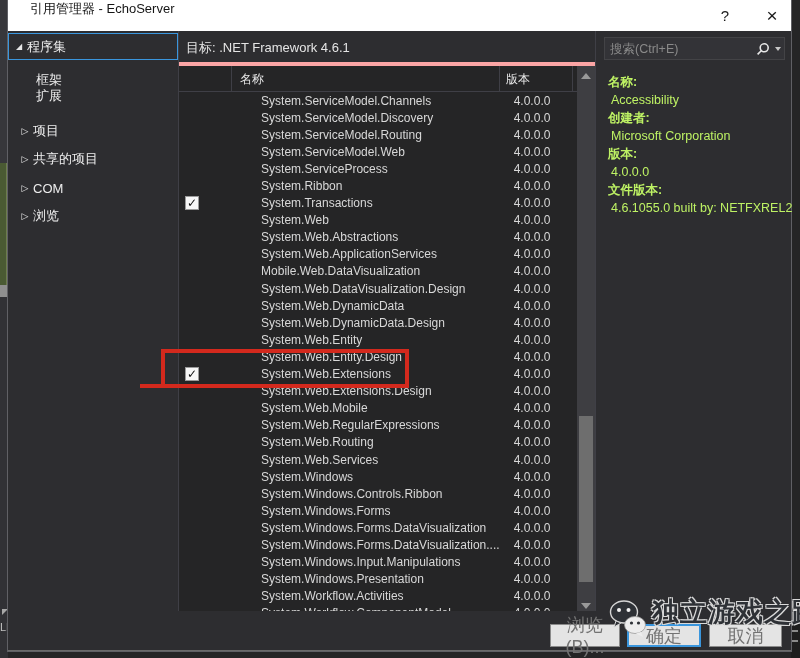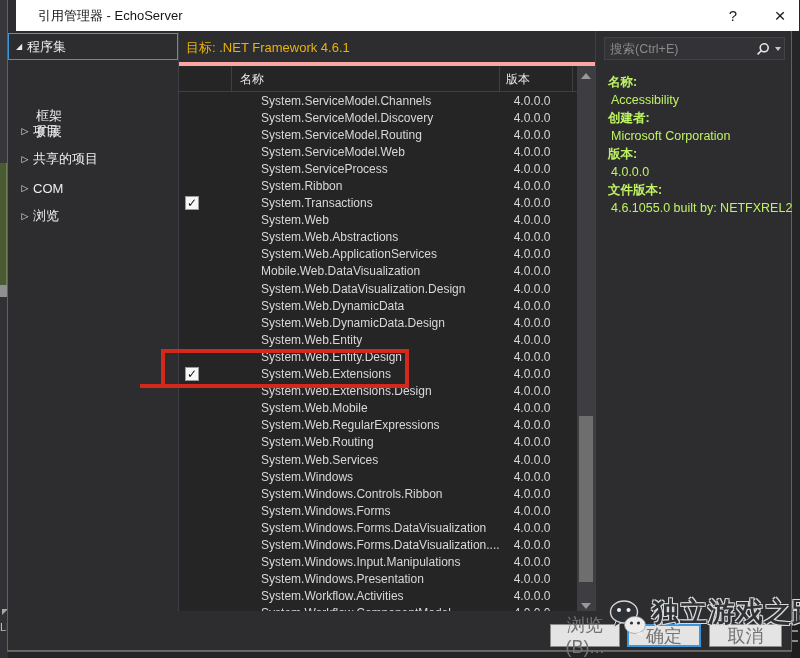--- a/index.html
+++ b/index.html
@@ -23,39 +23,39 @@
   .bg-left-low{position:absolute;left:0;top:297px;width:8px;height:361px;background:#313135;}
   .frag-lf{position:absolute;left:0;top:620px;width:12px;color:#c2c2c2;font-size:11px;line-height:14px;}
   .frag-wedge{position:absolute;left:2px;top:609px;width:0;height:0;border-left:6px solid #a8a8a8;border-bottom:6px solid transparent;}
   .frag-top1{position:absolute;left:703px;top:0;width:29px;height:7px;background:#1e1e1e;}
   .frag-top2{position:absolute;left:737px;top:1px;width:7px;height:5px;background:#1e1e1e;}
   .frag-right{position:absolute;left:791px;top:622px;width:9px;height:36px;background:#1e1e1e;}
   .frag-right i{display:block;width:6px;height:2px;background:#8a8a8a;margin:8px 0 0 1px;}
 
   
   .dialog{position:absolute;left:8px;top:0;width:783px;height:651px;background:var(--dialog-bg);outline:1px solid #606065;}
-  .titlebar{position:absolute;left:0;top:0;width:100%;height:31px;background:var(--titlebar-bg);display:flex;align-items:center;margin-left:8px;}
+  .titlebar{position:absolute;left:0;top:0;width:100%;height:31px;background:var(--titlebar-bg);display:flex;align-items:flex-start;}
   .title-text{margin-left:22px;font-size:13px;color:#151515;}
   .tb-btn{position:absolute;top:0;height:31px;display:flex;align-items:center;justify-content:center;color:#1a1a1a;cursor:default;}
   .tb-help{left:700px;width:34px;font-size:15px;}
   .tb-close{left:746px;width:36px;font-size:19px;}
 
   
   .sidebar{position:absolute;left:0;top:31px;width:170px;height:580px;background:var(--dialog-bg);}
   .side-sep{position:absolute;left:170px;top:31px;width:1px;height:580px;background:#3f3f46;}
   .side-item{position:absolute;left:0;width:170px;height:16px;color:#ededed;font-size:13px;display:flex;align-items:center;}
   .side-item .arrow{width:16px;text-align:center;font-size:8px;color:#e8e8e8;flex:0 0 16px;}
   .side-item.selected{height:27px;border:1px solid var(--accent-blue);background:#2d2d30;}
   .side-item.selected .arrow{margin-left:2px;}
-  .side-item.child{padding-left:28px;margin-top:36px;}
+  .side-item.child{padding-left:28px;}
   .side-item.collapsed{padding-left:9px;}
   .side-item.collapsed .arrow{font-size:9px;}
 
   
-  .target-label{position:absolute;left:178px;top:39px;font-size:13px;color:#eab308;}
+  .target-label{position:absolute;left:178px;top:39px;font-size:13px;color:#e5e5e5;}
 
   
   .listview{position:absolute;left:171px;top:62px;width:416px;height:549px;background:var(--list-bg);border-top:4px solid #fca5a5;overflow:hidden;}
   .list-header{position:absolute;left:0;top:0;width:398px;height:26px;display:flex;border-bottom:1px solid #3f3f46;background:var(--list-bg);color:#e8e8e8;font-size:12px;}
   .hcell{display:flex;align-items:center;border-right:1px solid #3f3f46;height:26px;}
   .hcell.c-check{width:53px;}
   .hcell.c-name{width:268px;padding-left:8px;}
   .hcell.c-ver{width:73px;padding-left:6px;}
   .rows{position:absolute;left:0;top:26px;width:398px;height:523px;overflow:hidden;}
   .row{display:flex;height:17.1px;align-items:center;color:#d8d8d8;font-size:12px;}

